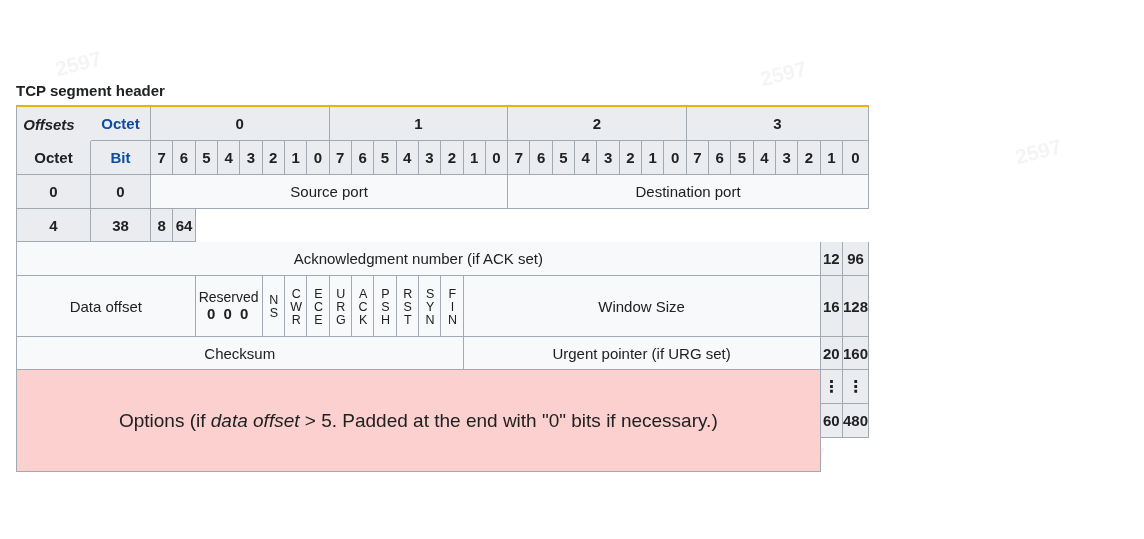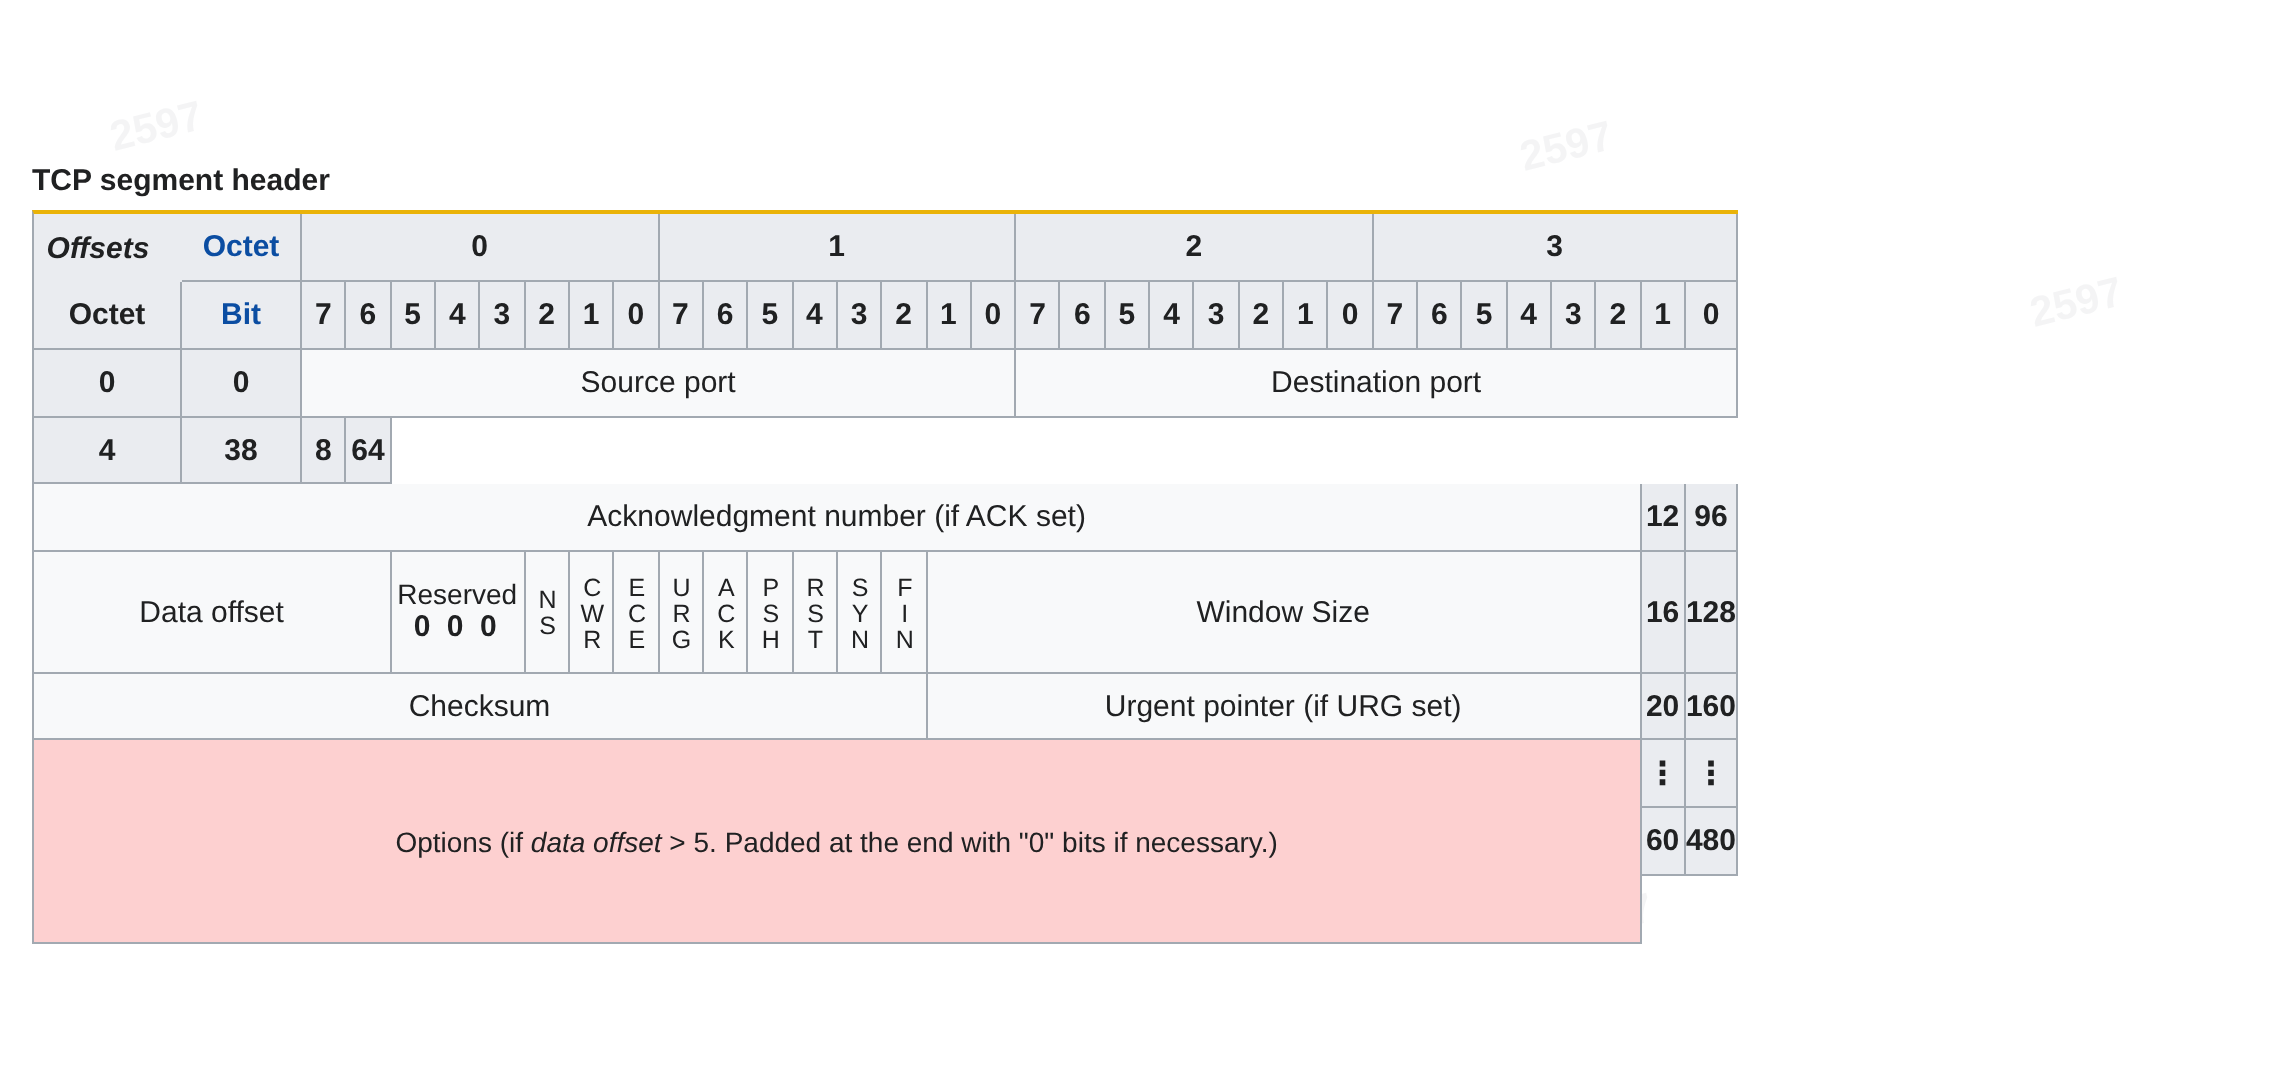--- a/index.html
+++ b/index.html
@@ -25,21 +25,21 @@
   .noR { border-right:none; } .noB { border-bottom:none; } .sp3{grid-column:span 3;} .sp4{grid-column:span 4;}
   .sp8{grid-column:span 8;} .sp16{grid-column:span 16;} .sp32{grid-column:span 32;}
   .it { font-style:italic; }
   .lnk { color:#0b4da2; font-weight:700; }
   .corner-gap { margin-right:10px; }
   .vflag { font-size:12.5px; line-height:1.05; padding:0 2px; }
   .vflag span { writing-mode:vertical-rl; text-orientation:upright; letter-spacing:-1px; }
   .reserved { flex-direction:column; line-height:1.15; }
   .reserved .rv-label { font-size:14px; font-weight:400; }
   .reserved .rv-bits { font-size:15px; font-weight:700; letter-spacing:2px; }
-  .options-cell { grid-column:span 32; grid-row:span 3; background:#fdd0d0; font-size:14px; }
+  .options-cell { grid-column:span 32; grid-row:span 3; background:#fdd0d0; font-size:19px; }
   .dots { font-weight:700; font-size:16px; }
 
   .watermark { position:absolute; font-size:21px; font-weight:700; color:#8a8f98;
     opacity:0.09; transform:rotate(-14deg); pointer-events:none; white-space:nowrap; }
 
   .brand { position:absolute; left:841px; top:498px; height:34px; display:flex; align-items:center; }
   .brand-icon { margin-right:7px; display:block; }
   .brand-name { font-size:26px; font-weight:700; color:#2b50e8; letter-spacing:0.3px; }
   .brand-campaign { font-size:24px; font-weight:700; color:#2b50e8; margin-left:6px; }
 </style>

